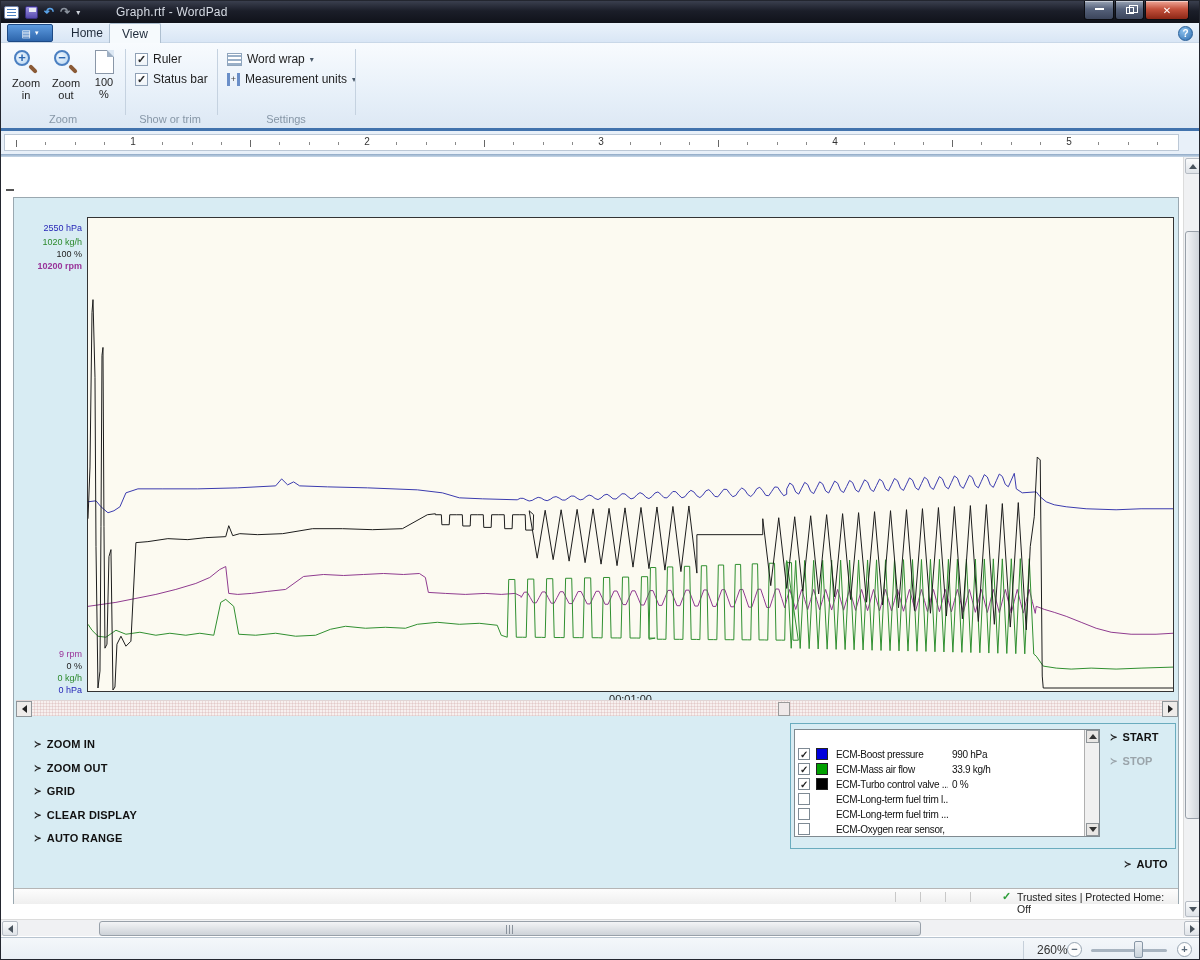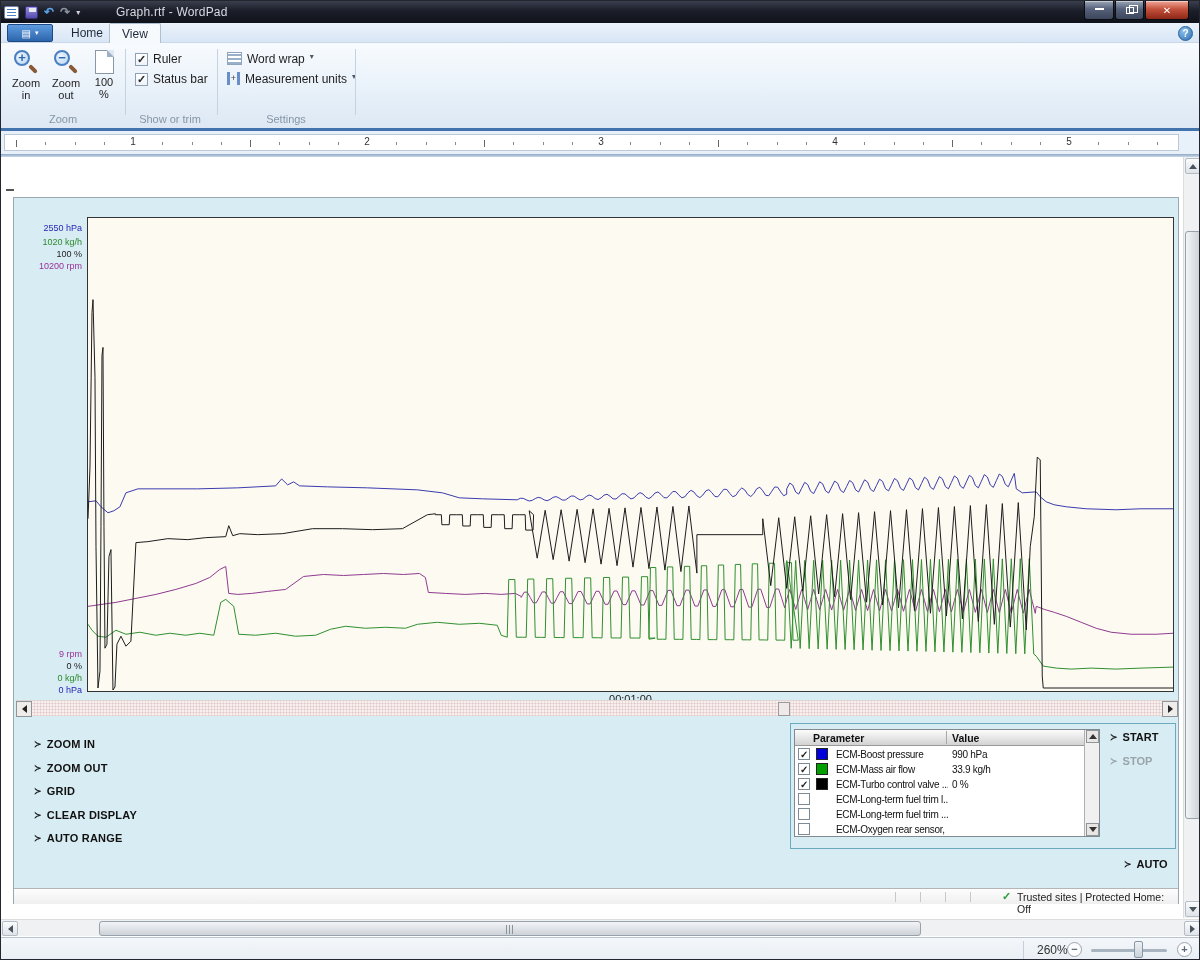--- a/index.html
+++ b/index.html
@@ -56,21 +56,21 @@
   .mag .sym { position:absolute; left:1px; top:1px; width:16px; height:16px; color:#2b66b0; font-weight:bold;
     font-size:13px; line-height:15px; text-align:center; }
   .mag .handle { position:absolute; width:10px; height:4px; background:#8a5a36; border-radius:2px;
     transform:rotate(45deg); left:15px; top:18px; }
   .pageicon { width:19px; height:24px; background:#fff; border:1px solid #8a97a8; margin:1px auto; position:relative; }
   .pageicon:before { content:""; position:absolute; right:-1px; top:-1px; border-style:solid; border-width:0 7px 7px 0;
     border-color:transparent #dde8f4 #9fb0c4 transparent; }
   .checkrow { position:absolute; display:flex; align-items:center; gap:5px; font-size:12px; color:#1e1e1e; }
   .cbx { width:13px; height:13px; border:1px solid #8ea0b5; background:linear-gradient(#fff,#eef3f8);
     font-size:11px; font-weight:bold; color:#2a2a2a; line-height:11px; text-align:center; }
-  .setrow { position:absolute; display:flex; gap:5px; font-size:12px; color:#1e1e1e; }
+  .setrow { position:absolute; display:flex; align-items:center; gap:5px; font-size:12px; color:#1e1e1e; }
   .caret { font-size:8px; color:#4a5a6a; }
   .ww-ico { width:15px; height:13px; border:1px solid #8fa5bd; background:
      repeating-linear-gradient(#fff 0 1px, #9ab0c8 1px 3px, #fff 3px 4px); }
   .mu-ico { width:13px; height:13px; border-left:3px solid #6a8fc8; border-right:3px solid #6a8fc8;
     font-size:9px; color:#444; text-align:center; line-height:13px; }
 
   
   .ribbon-edge { position:absolute; left:0; top:127px; width:1200px; height:3px; background:#4273ad; }
   .ruler-zone { position:absolute; left:0; top:130px; width:1200px; height:23px; background:#e8f0f9; }
   .ruler-bar { position:absolute; left:3px; top:3px; width:1175px; height:17px; background:#fff;
@@ -286,21 +286,21 @@
   <div class="ruler-under"></div>
 
   <div class="document">
     <div class="caret-dash"></div>
 
     <div class="tool">
       <div id="labels-top">
           <div class="axis-label" style="left: 6px; top: 24px; color: rgb(39, 39, 184);">2550 hPa</div>
           <div class="axis-label" style="left: 6px; top: 38px; color: rgb(45, 138, 45);">1020 kg/h</div>
           <div class="axis-label" style="left: 6px; top: 50px; color: rgb(34, 34, 34);">100 %</div>
-          <div class="axis-label" style="left: 6px; top: 62px; color: rgb(153, 51, 153);">10200 rpm</div>
+          <div class="axis-label" style="left: 6px; top: 62px; color: rgb(153, 51, 153); font-weight: bold;">10200 rpm</div>
         </div>
       <div id="labels-bottom">
           <div class="axis-label" style="left: 6px; top: 450px; color: rgb(153, 51, 153);">9 rpm</div>
           <div class="axis-label" style="left: 6px; top: 462px; color: rgb(34, 34, 34);">0 %</div>
           <div class="axis-label" style="left: 6px; top: 474px; color: rgb(45, 138, 45);">0 kg/h</div>
           <div class="axis-label" style="left: 6px; top: 486px; color: rgb(39, 39, 184);">0 hPa</div>
         </div>
 
       <div class="plot">
         <svg id="plot-svg" viewBox="0 0 1087 475" preserveAspectRatio="none">
@@ -340,25 +340,20 @@
             <span>CLEAR DISPLAY</span>
           </div>
           <div class="tool-btn" style="top: 634px;">
             <span class="bullet">≻</span>
             <span>AUTO RANGE</span>
           </div>
         </div>
 
       <div class="param-panel"></div>
       <div class="ptable" id="param-table">
-          <div class="ptable-head">
-            <span class="h1">Parameter</span>
-            <span class="h2">Value</span>
-            <div class="head-div"></div>
-          </div>
           <div class="prow" style="top: 17px;">
             <div class="cb">✓</div>
             <div class="sw" style="background: rgb(0, 0, 221);"></div>
             <div class="nm">ECM-Boost pressure</div>
             <div class="vl">990 hPa</div>
           </div>
           <div class="prow" style="top: 32px;">
             <div class="cb">✓</div>
             <div class="sw" style="background: rgb(0, 160, 0);"></div>
             <div class="nm">ECM-Mass air flow</div>

